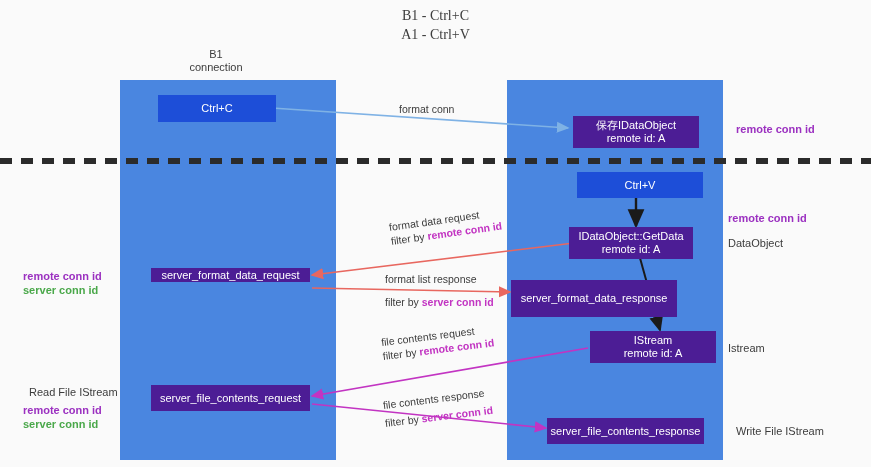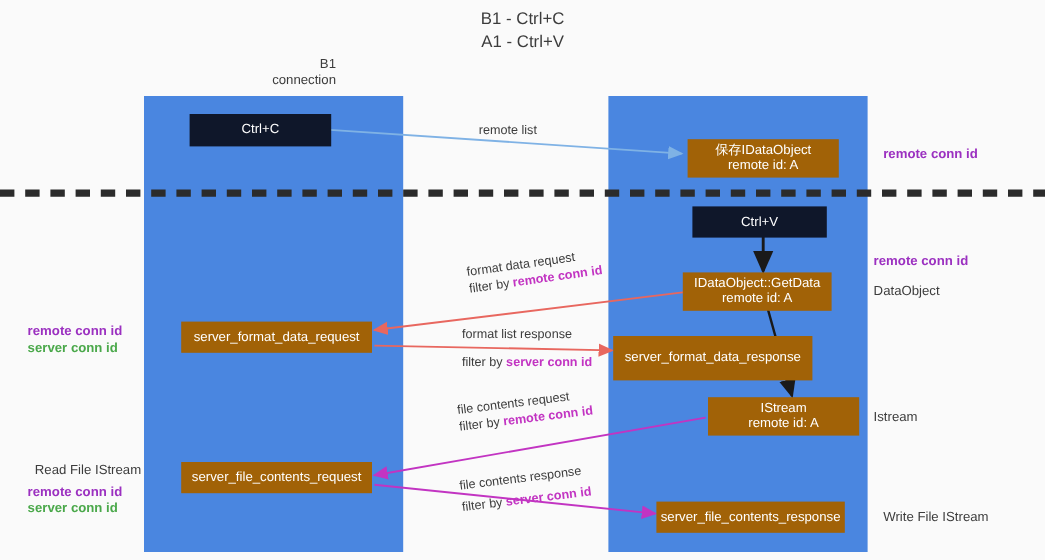--- a/index.html
+++ b/index.html
@@ -30,24 +30,25 @@
   .title {
     position: absolute;
     left: 0;
     top: 6px;
     width: 871px;
     text-align: center;
     font-size: 14px;
     color: #3c3c3c;
     line-height: 19px;
     white-space: pre;
+    font-family: Liberation Serif, serif;
   }
   .col-head {
     position: absolute;
-    text-align: right;
+    text-align: center;
     font-size: 11px;
     color: #3c3c3c;
     line-height: 13px;
     white-space: pre;
   }
   .lane {
     position: absolute;
     background: #4a86e0;
   }
   .node {
@@ -57,22 +58,22 @@
     flex-direction: column;
     align-items: center;
     justify-content: center;
     text-align: center;
     color: #ffffff;
     font-size: 11px;
     line-height: 13px;
     white-space: pre;
     padding: 3px 6px;
   }
-  .node.orange { background: #a16207; }
-  .node.green  { background: #0f172a; }
+  .node.orange { background: #4c1d95; }
+  .node.green  { background: #1d4ed8; }
   .side-label {
     position: absolute;
     font-size: 11px;
     line-height: 14px;
     color: #3c3c3c;
     white-space: pre;
   }
   .side-label.purple { color: #9b30c0; font-weight: bold; }
   .side-label.green  { color: #4aa84a; font-weight: bold; }
   .edge-label {
@@ -131,26 +132,26 @@
     <line x1="588" y1="348" x2="312" y2="396" stroke="#c234c2" stroke-width="1.6" marker-end="url(#ar-mag)"></line>
 
     <line x1="312" y1="404" x2="546" y2="428" stroke="#c234c2" stroke-width="1.6" marker-end="url(#ar-mag)"></line>
   </svg>
 
   <div class="node green" style="left:158px; top:95px; width:118px; height:27px;">Ctrl+C</div>
 
   <div class="node orange" style="left:573px; top:116px; width:126px; height:32px;">保存IDataObject
 remote id: A</div>
 
-  <div class="node green" style="left:577px; top:172px; width:112px; height:26px;">Ctrl+V</div>
+  <div class="node green" style="left:577px; top:172px; width:126px; height:26px;">Ctrl+V</div>
 
   <div class="node orange" style="left:569px; top:227px; width:124px; height:32px;">IDataObject::GetData
 remote id: A</div>
 
-  <div class="node orange" style="left:151px; top:268px; width:159px; height:26px;">server_format_data_request</div>
+  <div class="node orange" style="left:151px; top:268px; width:159px; height:14px;">server_format_data_request</div>
 
   <div class="node orange" style="left:511px; top:280px; width:166px; height:37px;">server_format_data_response</div>
 
   <div class="node orange" style="left:590px; top:331px; width:126px; height:32px;">IStream
 remote id: A</div>
 
   <div class="node orange" style="left:547px; top:418px; width:157px; height:26px;">server_file_contents_response</div>
 
   <div class="node orange" style="left:151px; top:385px; width:159px; height:26px;">server_file_contents_request</div>
 
@@ -164,21 +165,21 @@
 
   <div class="side-label" style="left:736px; top:424px;">Write File IStream</div>
 
   <div class="side-label purple" style="left:23px; top:269px;">remote conn id</div>
   <div class="side-label green" style="left:23px; top:283px;">server conn id</div>
 
   <div class="side-label" style="left:29px; top:385px;">Read File IStream</div>
   <div class="side-label purple" style="left:23px; top:403px;">remote conn id</div>
   <div class="side-label green" style="left:23px; top:417px;">server conn id</div>
 
-  <div class="edge-label" style="left:399px; top:102px;">remote list</div>
+  <div class="edge-label" style="left:399px; top:102px;">format conn</div>
 
   <div class="edge-label rot-up" style="left:390px; top:220px;">
     <div>format data request</div>
     <div><span>filter by </span><span class="hi">remote conn id</span></div>
   </div>
 
   <div class="edge-label" style="left:385px; top:272px;">
     <div>format list response</div>
     <div style="margin-top:9px;"><span>filter by </span><span class="hi">server conn id</span></div>
   </div>

